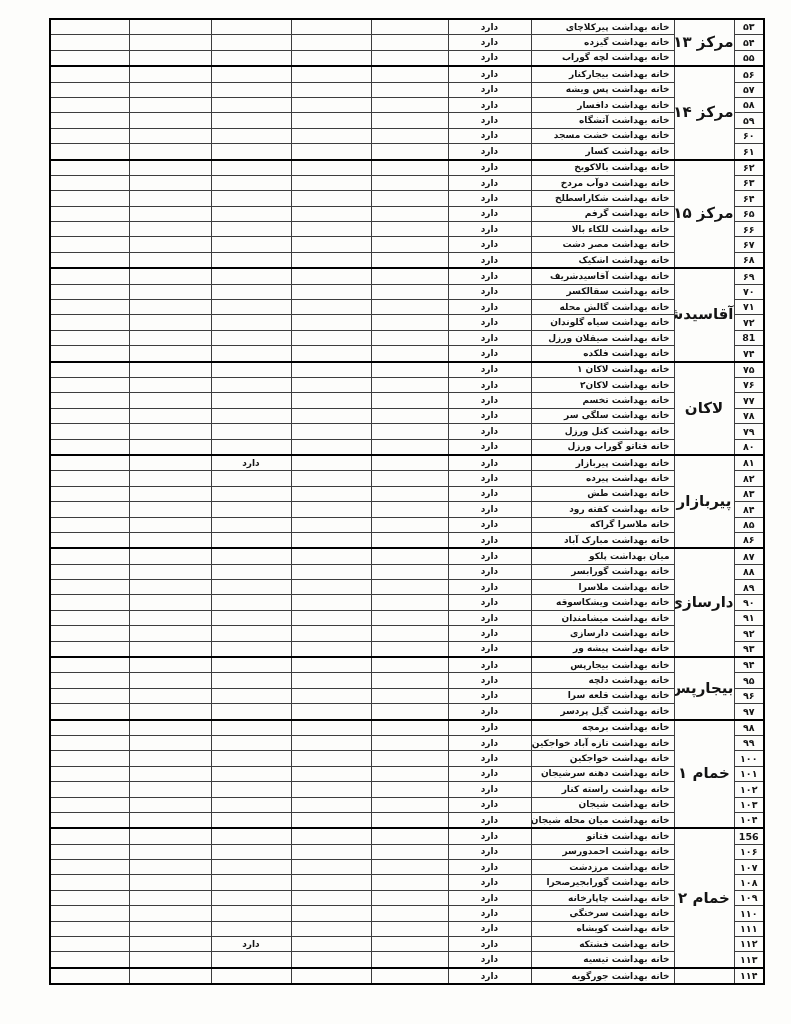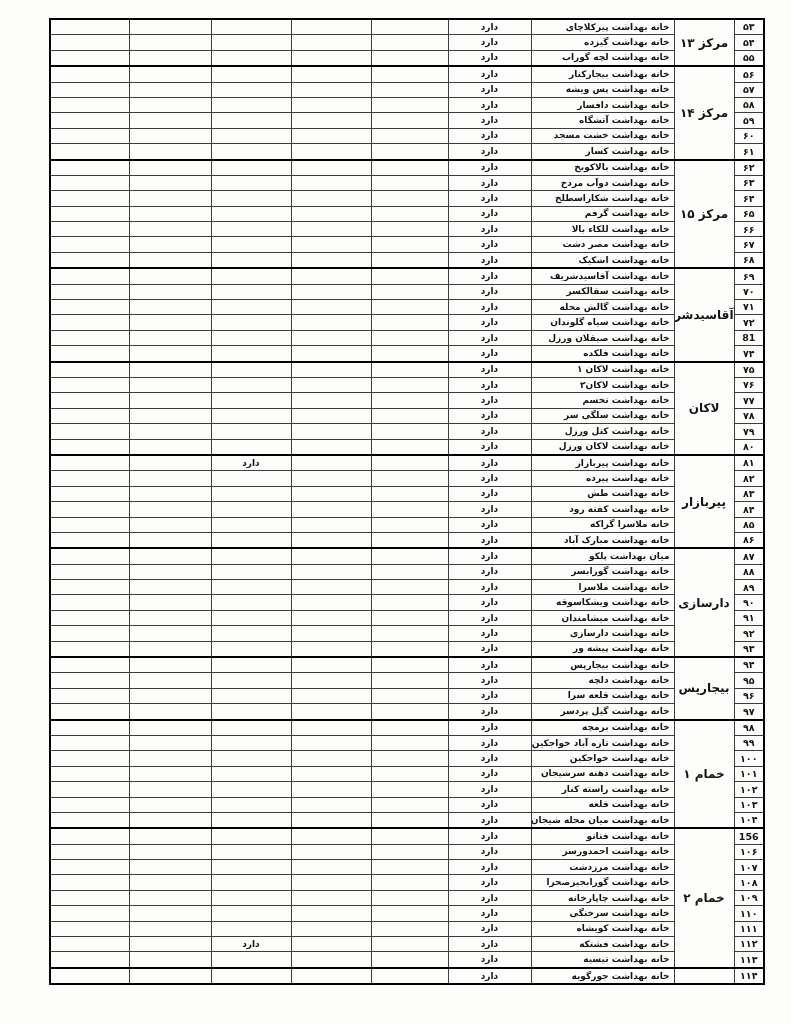--- a/index.html
+++ b/index.html
@@ -26,21 +26,21 @@
     vertical-align:middle;
     font-weight:bold;
     color:#141414;
     font-size:9px;
     line-height:1;
     white-space:nowrap;
     overflow:hidden;
   }
   tr.group-start td{border-top:2px solid #000;}
   td.num{text-align:center;font-size:9.5px;}
-  td.center{text-align:center;font-size:12px;}
+  td.center{text-align:center;font-size:15px;}
   td.name{text-align:right;padding-right:4px;}
   td.has{text-align:center;}
   td.e{text-align:center;}
 </style>
 </head>
 <body>
 
 <div class="page">
   <table class="health-table">
     <colgroup>
@@ -325,21 +325,21 @@
           <td class="name">خانه بهداشت کنل ورزل</td>
           <td class="has">دارد</td>
           <td class="e"></td>
           <td class="e"></td>
           <td class="e"></td>
           <td class="e"></td>
           <td class="e"></td>
         </tr>
         <tr>
           <td class="num">۸۰</td>
-          <td class="name">خانه بهداشت لاکان ورزل</td>
+          <td class="name">خانه فتاتو گوراب ورزل</td>
           <td class="has">دارد</td>
           <td class="e"></td>
           <td class="e"></td>
           <td class="e"></td>
           <td class="e"></td>
           <td class="e"></td>
         </tr>
         <tr class="group-start">
           <td class="num">۸۱</td>
           <td class="center" rowspan="6">پیربازار</td>
@@ -559,21 +559,21 @@
           <td class="name">خانه بهداشت راسته کنار</td>
           <td class="has">دارد</td>
           <td class="e"></td>
           <td class="e"></td>
           <td class="e"></td>
           <td class="e"></td>
           <td class="e"></td>
         </tr>
         <tr>
           <td class="num">۱۰۳</td>
-          <td class="name">خانه بهداشت قلعه</td>
+          <td class="name">خانه بهداشت شیجان</td>
           <td class="has">دارد</td>
           <td class="e"></td>
           <td class="e"></td>
           <td class="e"></td>
           <td class="e"></td>
           <td class="e"></td>
         </tr>
         <tr>
           <td class="num">۱۰۴</td>
           <td class="name">خانه بهداشت میان محله شیجان</td>

